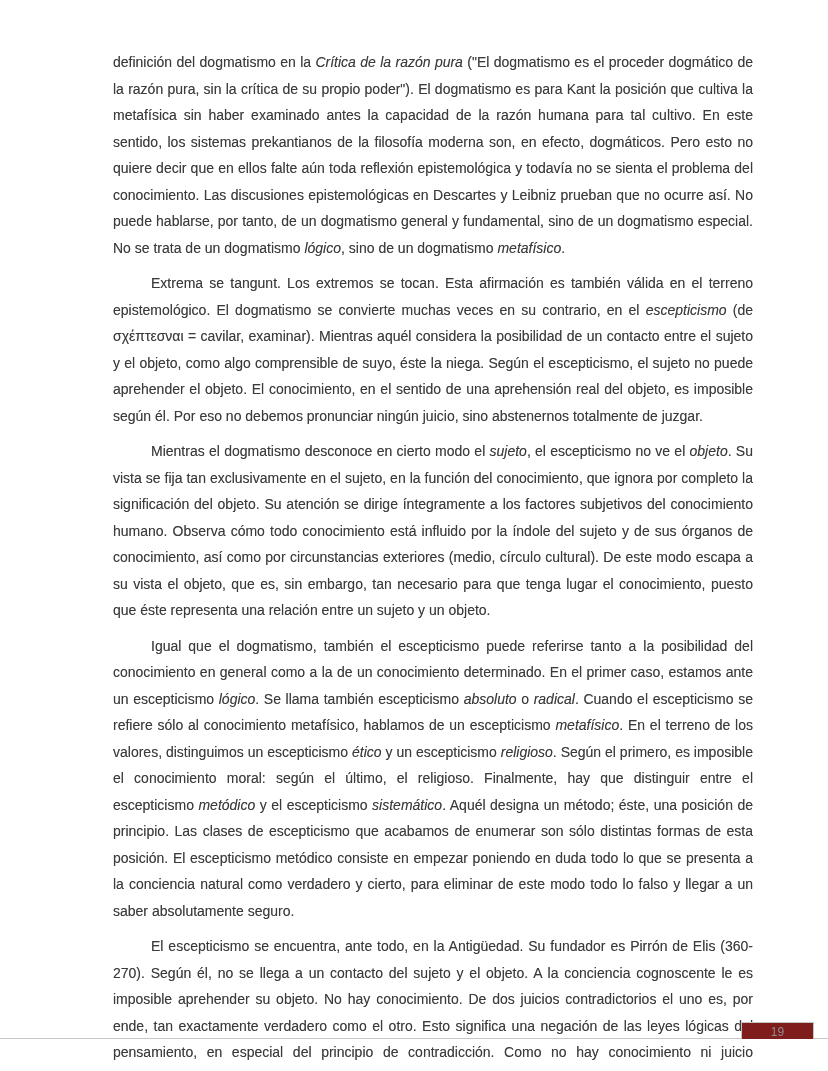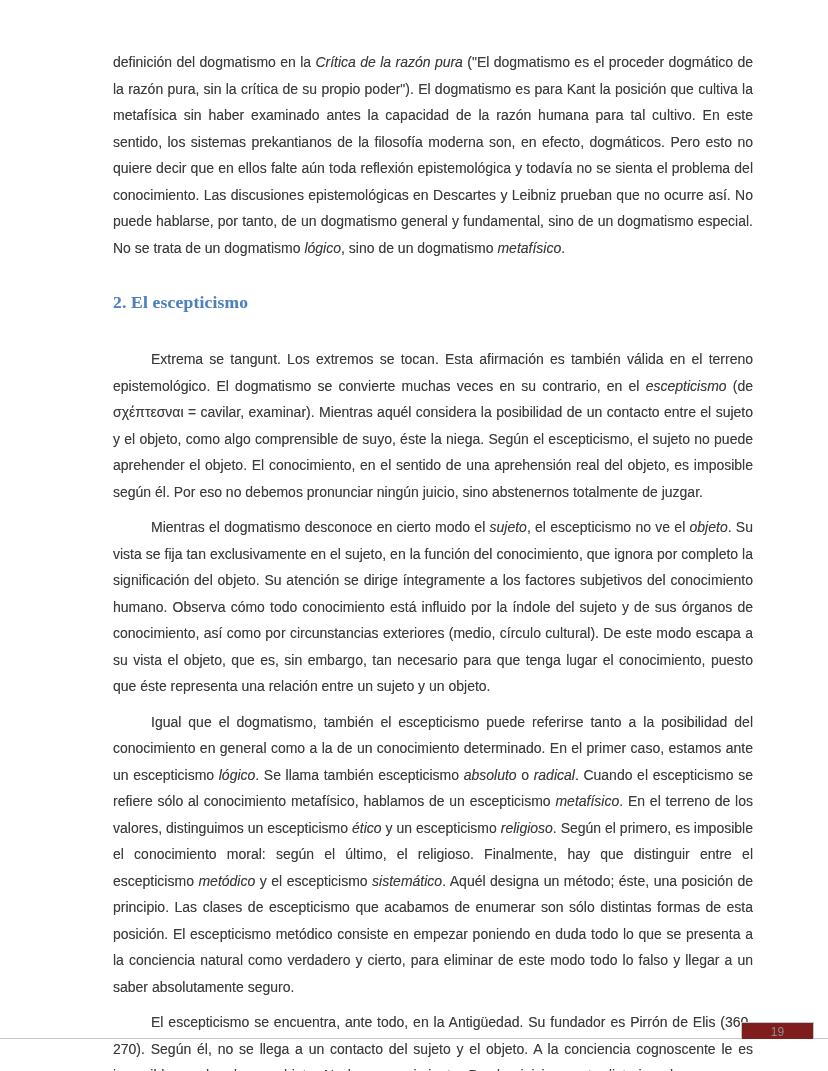--- a/index.html
+++ b/index.html
@@ -62,21 +62,20 @@
   }
 </style>
 </head>
 <body>
 
 <div class="page">
   <main class="content">
     <section class="paras">
         <p><span>definición del dogmatismo en la </span><em>Crítica de la razón pura</em><span> ("El dogmatismo es el proceder dogmático de la razón pura, sin la crítica de su propio poder"). El dogmatismo es para Kant la posición que cultiva la metafísica sin haber examinado antes la capacidad de la razón humana para tal cultivo. En este sentido, los sistemas prekantianos de la filosofía moderna son, en efecto, dogmáticos. Pero esto no quiere decir que en ellos falte aún toda reflexión epistemológica y todavía no se sienta el problema del conocimiento. Las discusiones epistemológicas en Descartes y Leibniz prueban que no ocurre así. No puede hablarse, por tanto, de un dogmatismo general y fundamental, sino de un dogmatismo especial. No se trata de un dogmatismo </span><em>lógico</em><span>, sino de un dogmatismo </span><em>metafísico</em><span>.</span></p>
       </section>
-    <h2 class="heading" style="color: rgb(79, 129, 189);">2. El escepticismo</h2>
     <section class="paras">
         <p class="indent"><span>Extrema se tangunt. Los extremos se tocan. Esta afirmación es también válida en el terreno epistemológico. El dogmatismo se convierte muchas veces en su contrario, en el </span><em>escepticismo</em><span> (de σχέπτεσναι = cavilar, examinar). Mientras aquél considera la posibilidad de un contacto entre el sujeto y el objeto, como algo comprensible de suyo, éste la niega. Según el escepticismo, el sujeto no puede aprehender el objeto. El conocimiento, en el sentido de una aprehensión real del objeto, es imposible según él. Por eso no debemos pronunciar ningún juicio, sino abstenernos totalmente de juzgar.</span></p>
         <p class="indent"><span>Mientras el dogmatismo desconoce en cierto modo el </span><em>sujeto</em><span>, el escepticismo no ve el </span><em>objeto</em><span>. Su vista se fija tan exclusivamente en el sujeto, en la función del conocimiento, que ignora por completo la significación del objeto. Su atención se dirige íntegramente a los factores subjetivos del conocimiento humano. Observa cómo todo conocimiento está influido por la índole del sujeto y de sus órganos de conocimiento, así como por circunstancias exteriores (medio, círculo cultural). De este modo escapa a su vista el objeto, que es, sin embargo, tan necesario para que tenga lugar el conocimiento, puesto que éste representa una relación entre un sujeto y un objeto.</span></p>
         <p class="indent"><span>Igual que el dogmatismo, también el escepticismo puede referirse tanto a la posibilidad del conocimiento en general como a la de un conocimiento determinado. En el primer caso, estamos ante un escepticismo </span><em>lógico</em><span>. Se llama también escepticismo </span><em>absoluto</em><span> o </span><em>radical</em><span>. Cuando el escepticismo se refiere sólo al conocimiento metafísico, hablamos de un escepticismo </span><em>metafísico</em><span>. En el terreno de los valores, distinguimos un escepticismo </span><em>ético</em><span> y un escepticismo </span><em>religioso</em><span>. Según el primero, es imposible el conocimiento moral: según el último, el religioso. Finalmente, hay que distinguir entre el escepticismo </span><em>metódico</em><span> y el escepticismo </span><em>sistemático</em><span>. Aquél designa un método; éste, una posición de principio. Las clases de escepticismo que acabamos de enumerar son sólo distintas formas de esta posición. El escepticismo metódico consiste en empezar poniendo en duda todo lo que se presenta a la conciencia natural como verdadero y cierto, para eliminar de este modo todo lo falso y llegar a un saber absolutamente seguro.</span></p>
         <p class="indent"><span>El escepticismo se encuentra, ante todo, en la Antigüedad. Su fundador es Pirrón de Elis (360-270). Según él, no se llega a un contacto del sujeto y el objeto. A la conciencia cognoscente le es imposible aprehender su objeto. No hay conocimiento. De dos juicios contradictorios el uno es, por ende, tan exactamente verdadero como el otro. Esto significa una negación de las leyes lógicas del pensamiento, en especial del principio de contradicción. Como no hay conocimiento ni juicio verdadero, Pirrón recomienda la abstención de todo juicio, la έποχή.</span></p>
       </section>
   </main>
 
   <div class="footer-rule"></div>
   <div class="page-number-tab">

